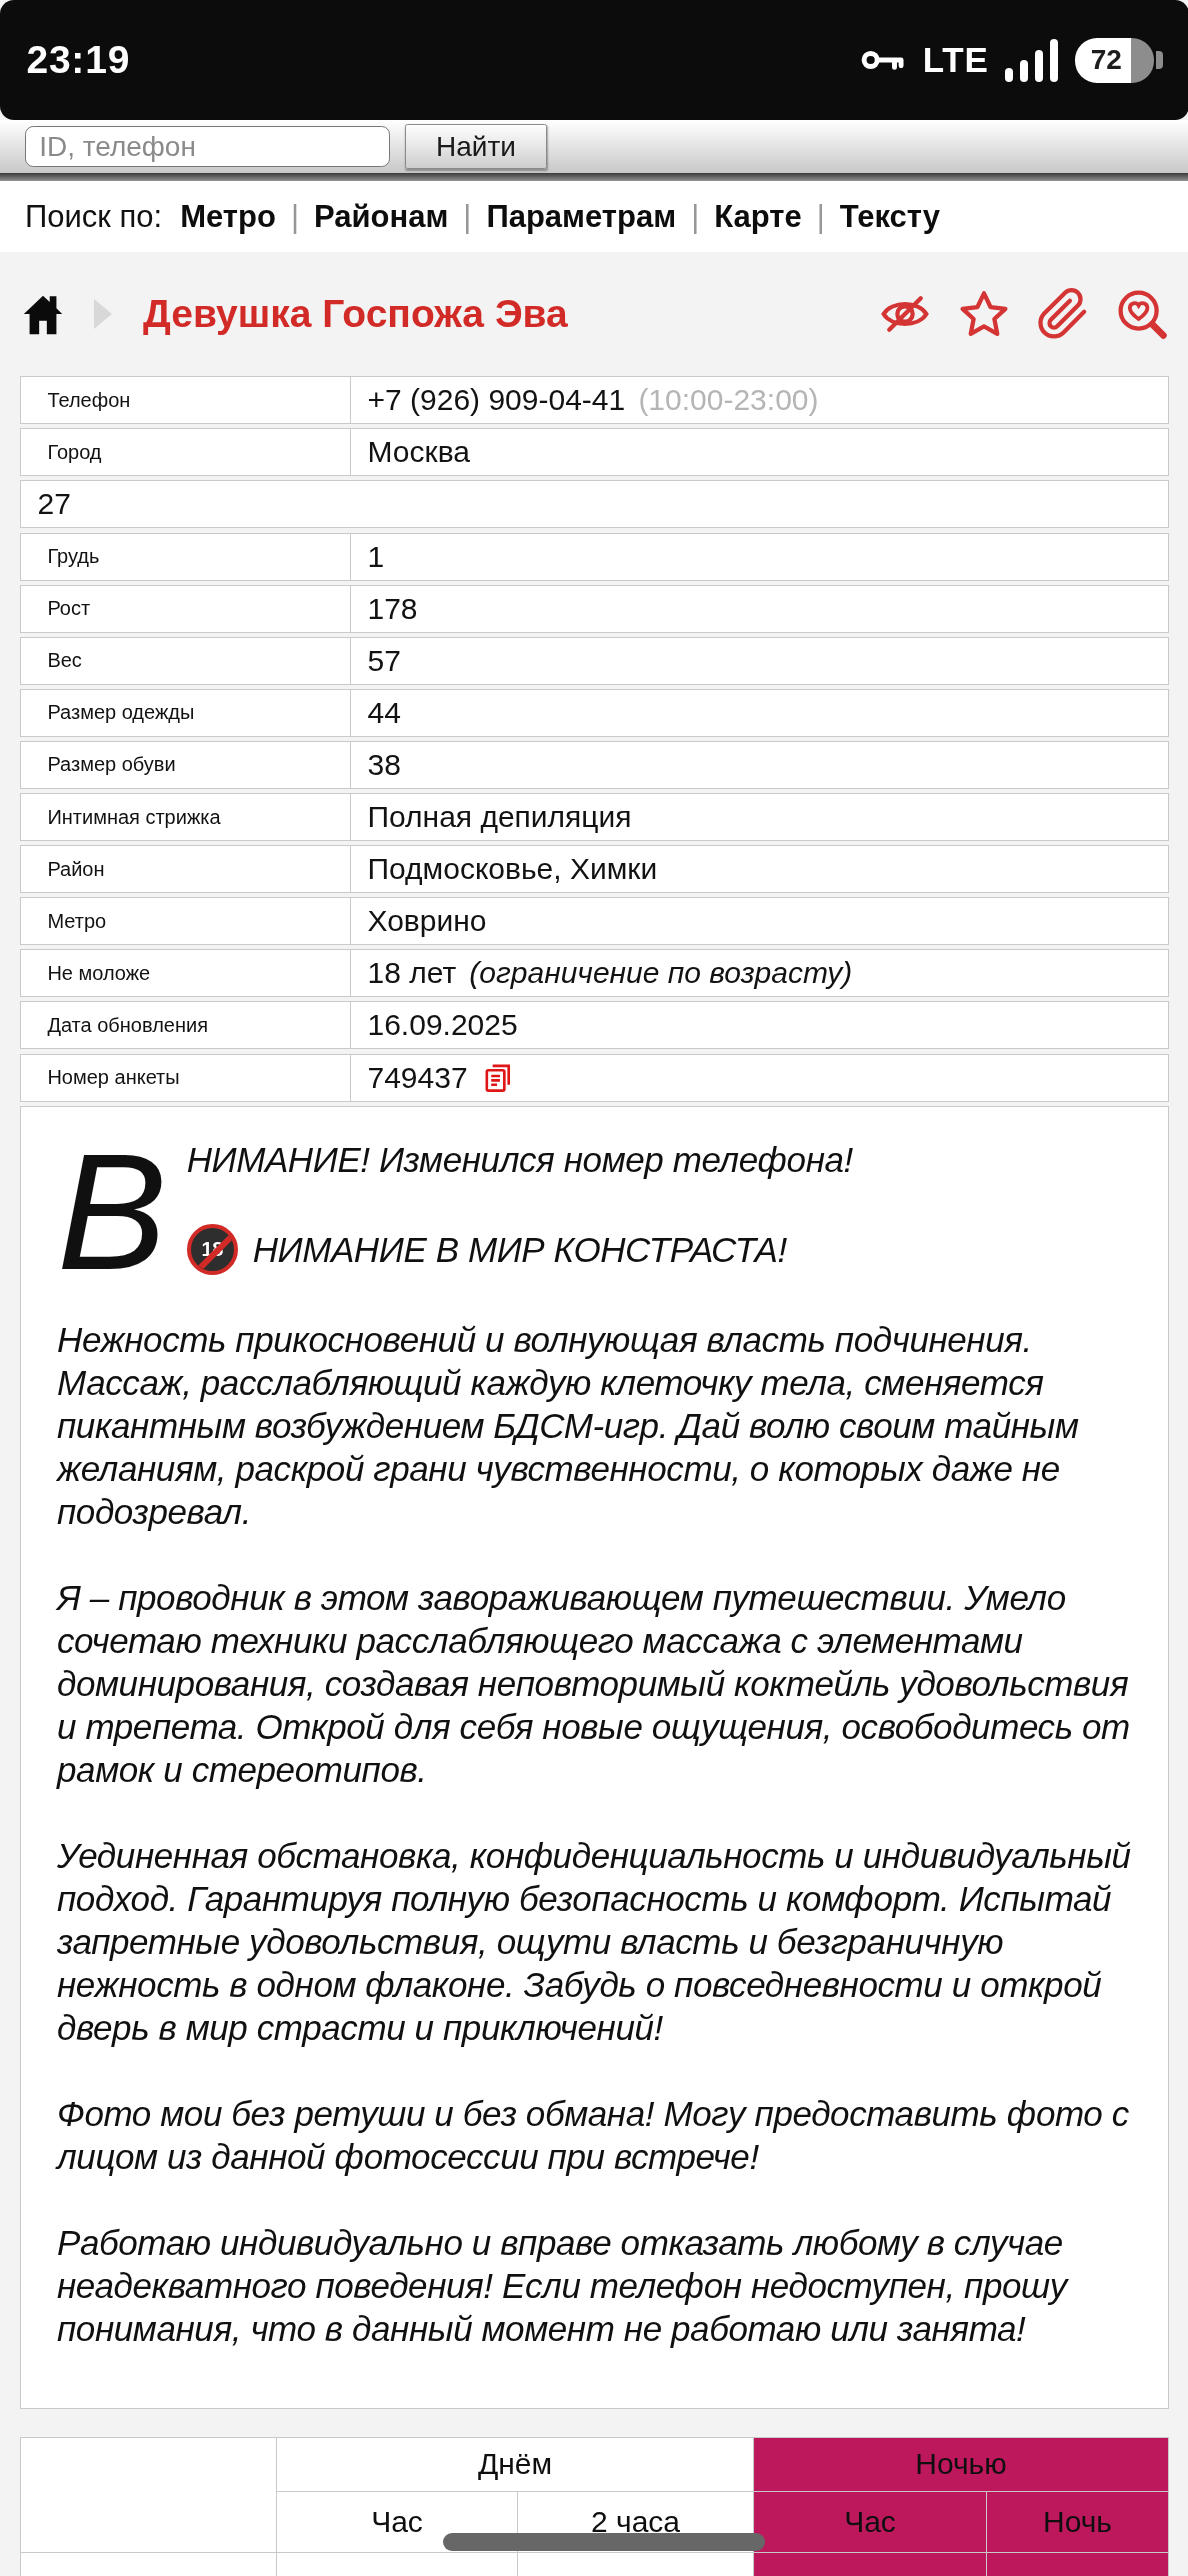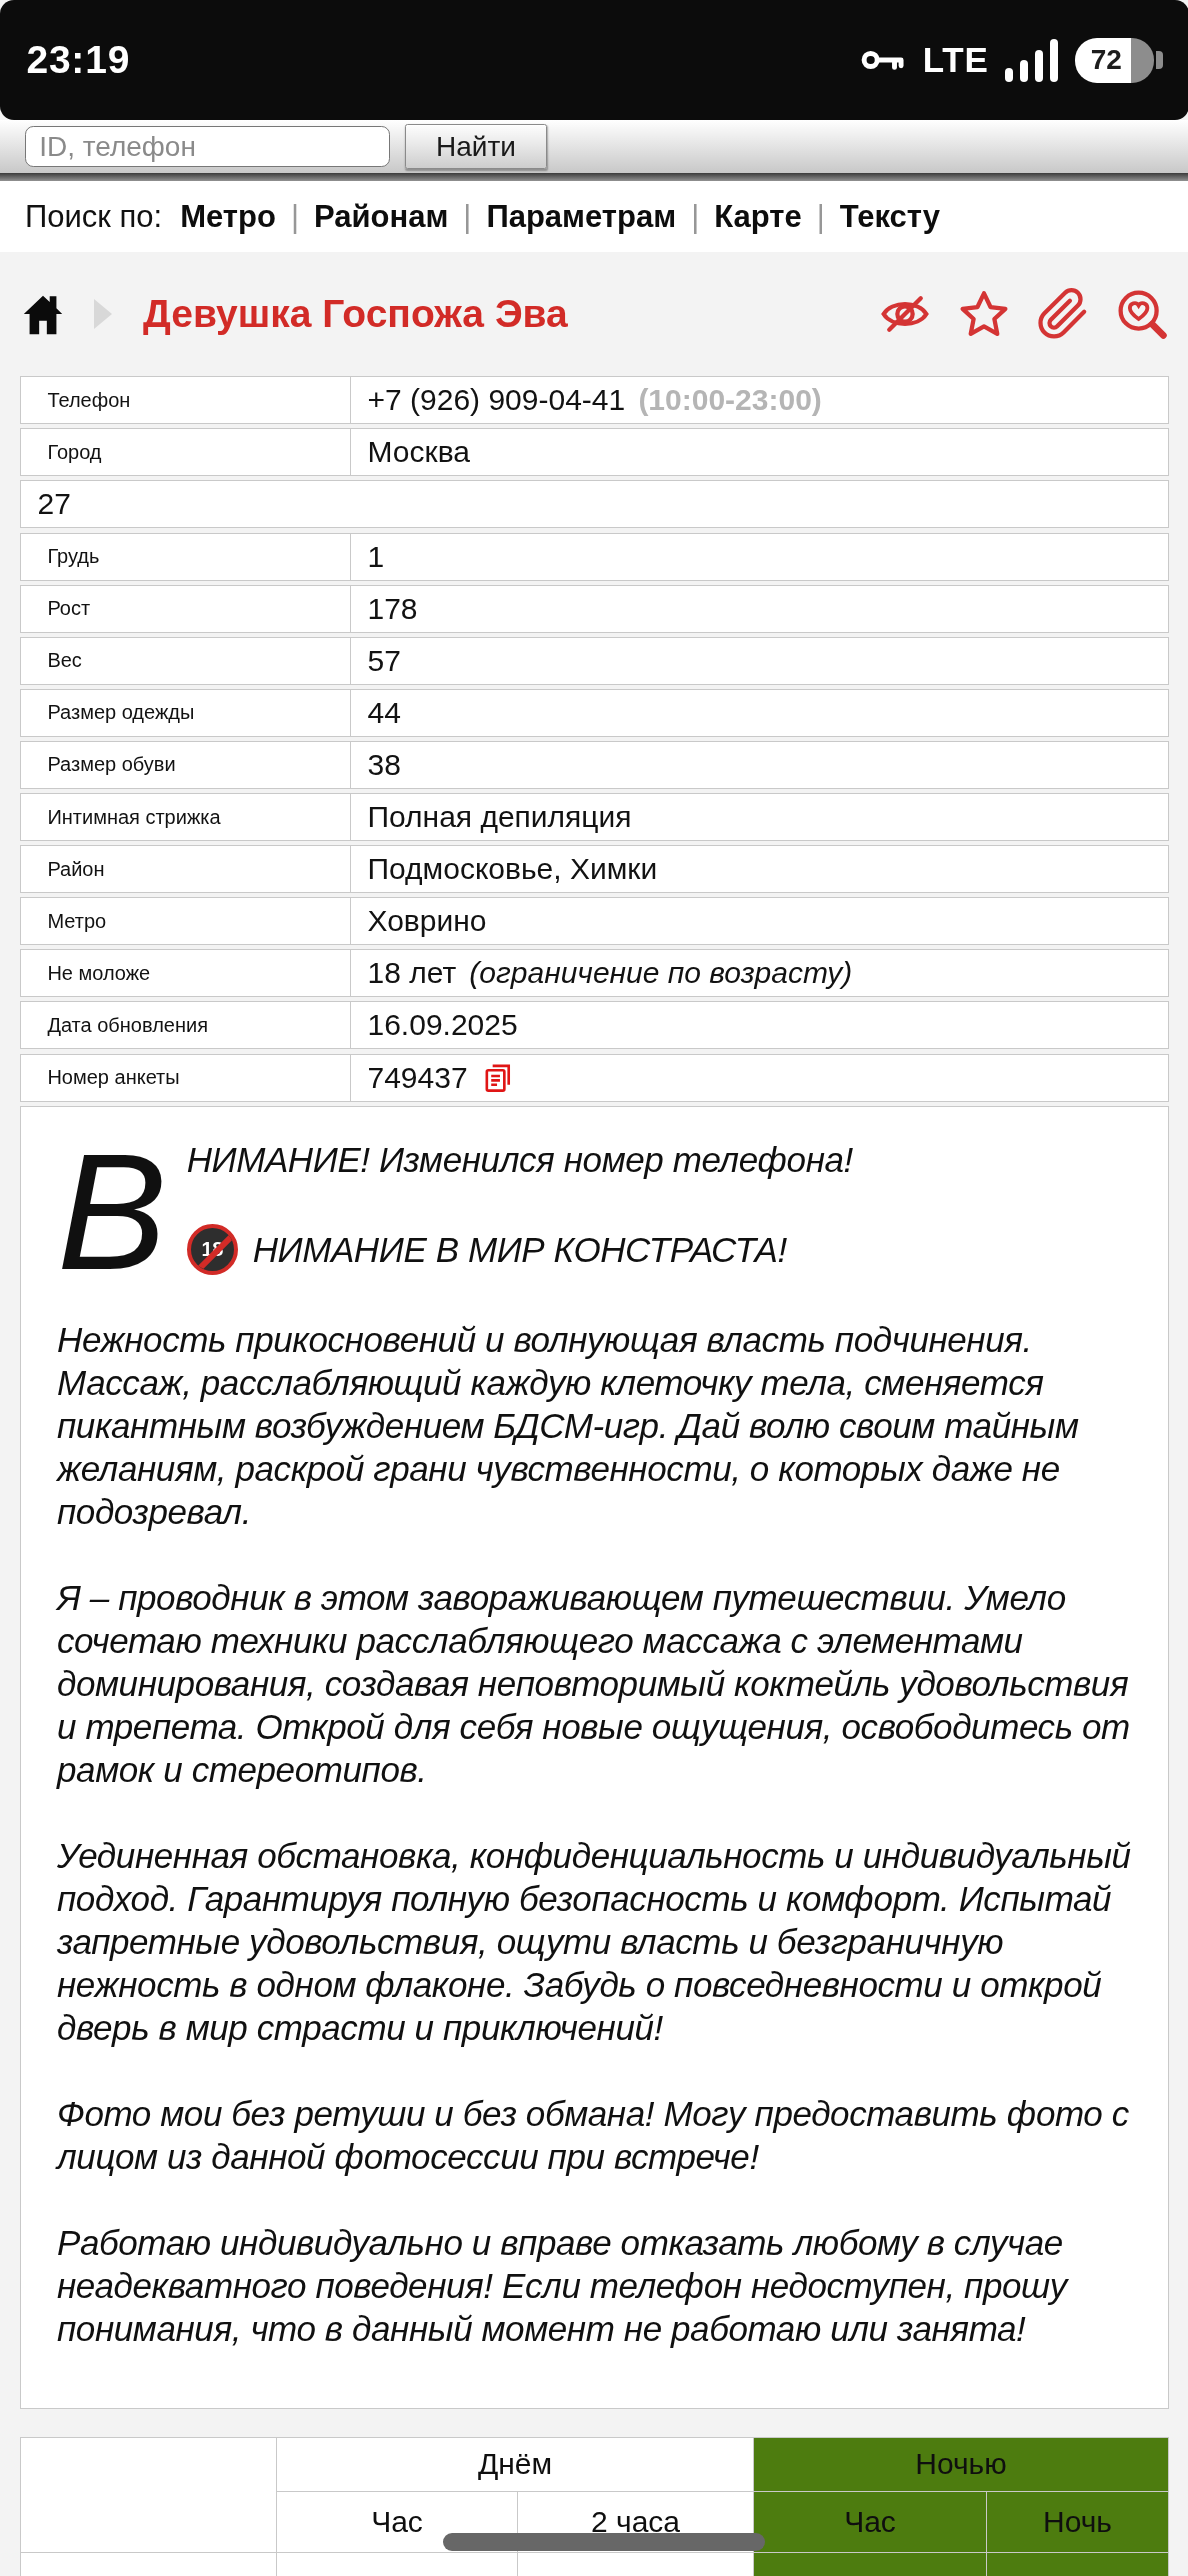--- a/index.html
+++ b/index.html
@@ -52,42 +52,42 @@
           border-left:18px solid #d8d8d8; margin:0 31px 0 28px; }
   .ptitle { font-size:39px; font-weight:700; color:#d22b27; }
   .actions { margin-left:auto; display:flex; align-items:center; gap:25px; }
   .actions svg { width:54px; height:54px; }
   
   .prow { display:flex; height:48px; background:#fff; border:0.8px solid #c9c9c9;
           margin-bottom:4.1px; align-items:stretch; }
   .plabel { width:330px; padding-left:26.4px; font-size:20px; border-right:0.8px solid #c9c9c9;
             display:flex; align-items:center; }
   .pvalue { padding-left:16.5px; font-size:30px; display:flex; align-items:center; gap:13.2px; }
-  .note-gray { color:#b5b5b5;font-weight:bold; }
+  .note-gray { color:#b5b5b5; }
   .note-italic { font-style:italic; }
   .copyicon svg { width:35px; height:35px; display:block; }
   
   .descbox { height:1303px; overflow:hidden; background:#fff; border:0.8px solid #c9c9c9;
              margin-top:1.7px; padding:31px 36px; font-style:italic; font-size:35px;
              line-height:43px; color:#101010; letter-spacing:-0.4px; }
   .dropcap { float:left; font-size:165px; line-height:137px; margin:6.6px 20px 0 0; }
   .dhead2 { margin-top:43px; display:flex; align-items:center; gap:15px; }
   .badge18 { width:51px; height:51px; border-radius:50%; background:#2e2e2e;
              border:4.1px solid #d22b27; position:relative; flex:0 0 auto;
              display:flex; align-items:center; justify-content:center; overflow:hidden; }
   .badge18 span { color:#fff; font-size:20px; font-weight:700; font-style:normal; }
   .badge18::after { content:""; position:absolute; left:-6.6px; top:20px; width:66px; height:5.8px;
                     background:#d22b27; transform:rotate(-45deg); }
   .descbox p { margin-top:43px; }
   
   .pricewrap { margin-top:28px; position:relative; }
   .pricetable { width:100%; border-collapse:collapse; table-layout:fixed; }
   .pricetable td { border:0.8px solid #c9c9c9; background:#fff; text-align:center;
                    vertical-align:middle; font-size:30px; color:#0f0f0f; }
-  .pricetable .night { background:#4d7c0f;text-align:center; }
+  .pricetable .night { background:#be185d;text-align:center; }
   .r1 td { height:54px; }
   .r2 td { height:61px; }
   .r3 td { height:37px; }
   .hscroll { position:absolute; left:423px; top:96px; width:322px; height:18px;
              background:#676767; border-radius:10px; }
   .ic { display:block; }
 </style>
 </head>
 <body>
 

